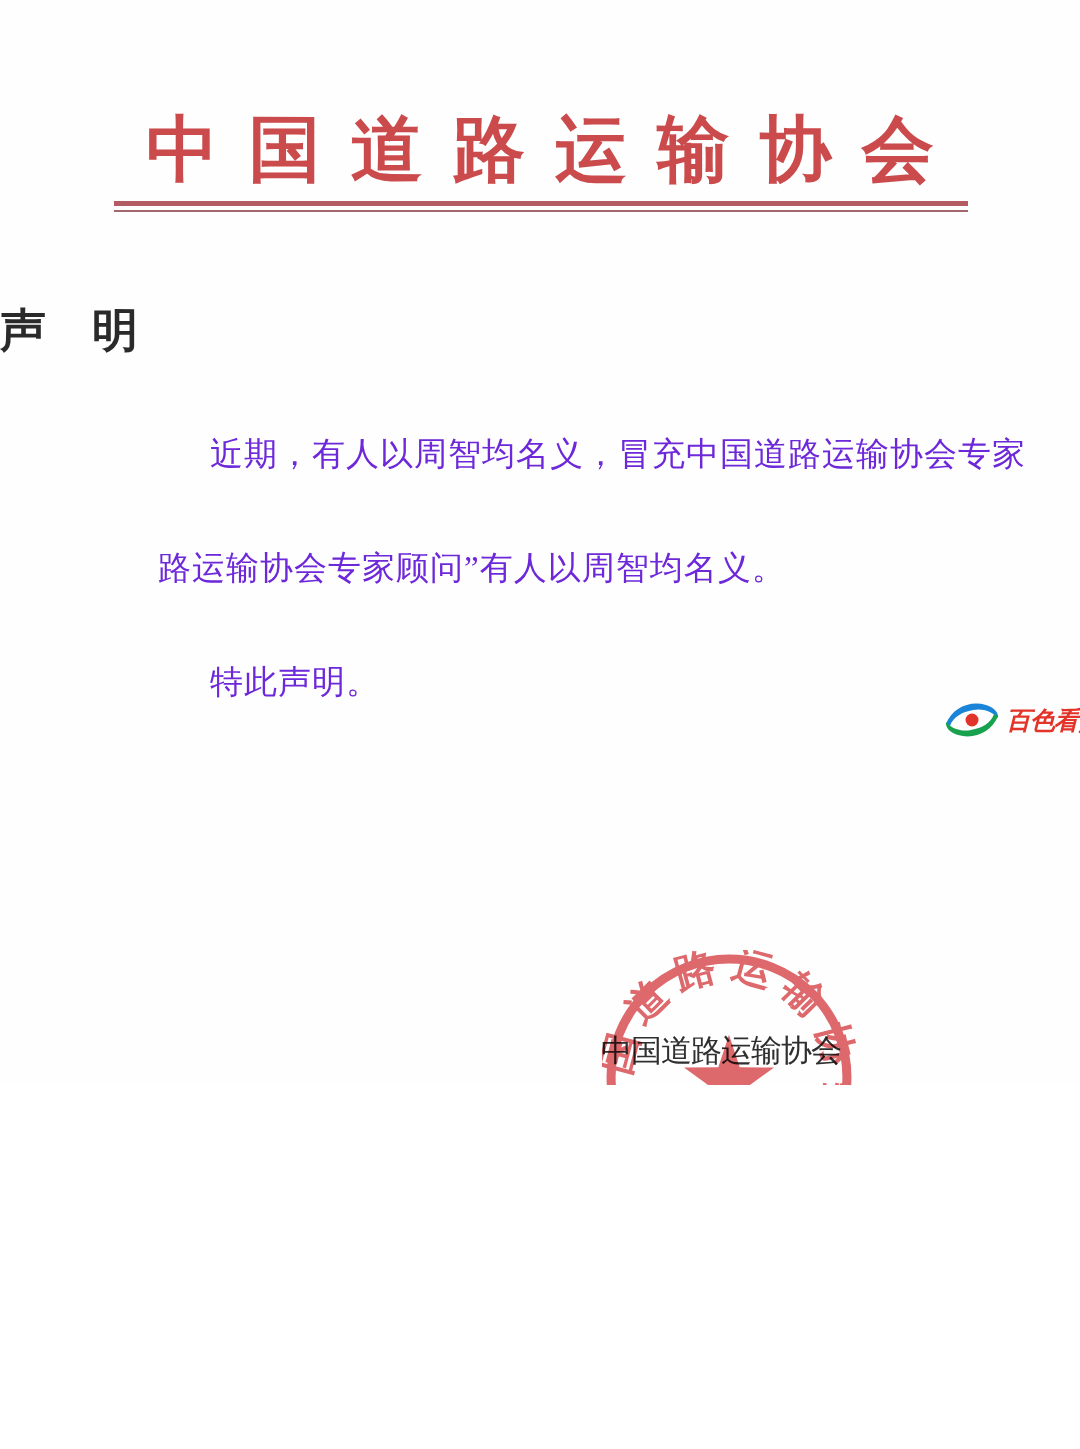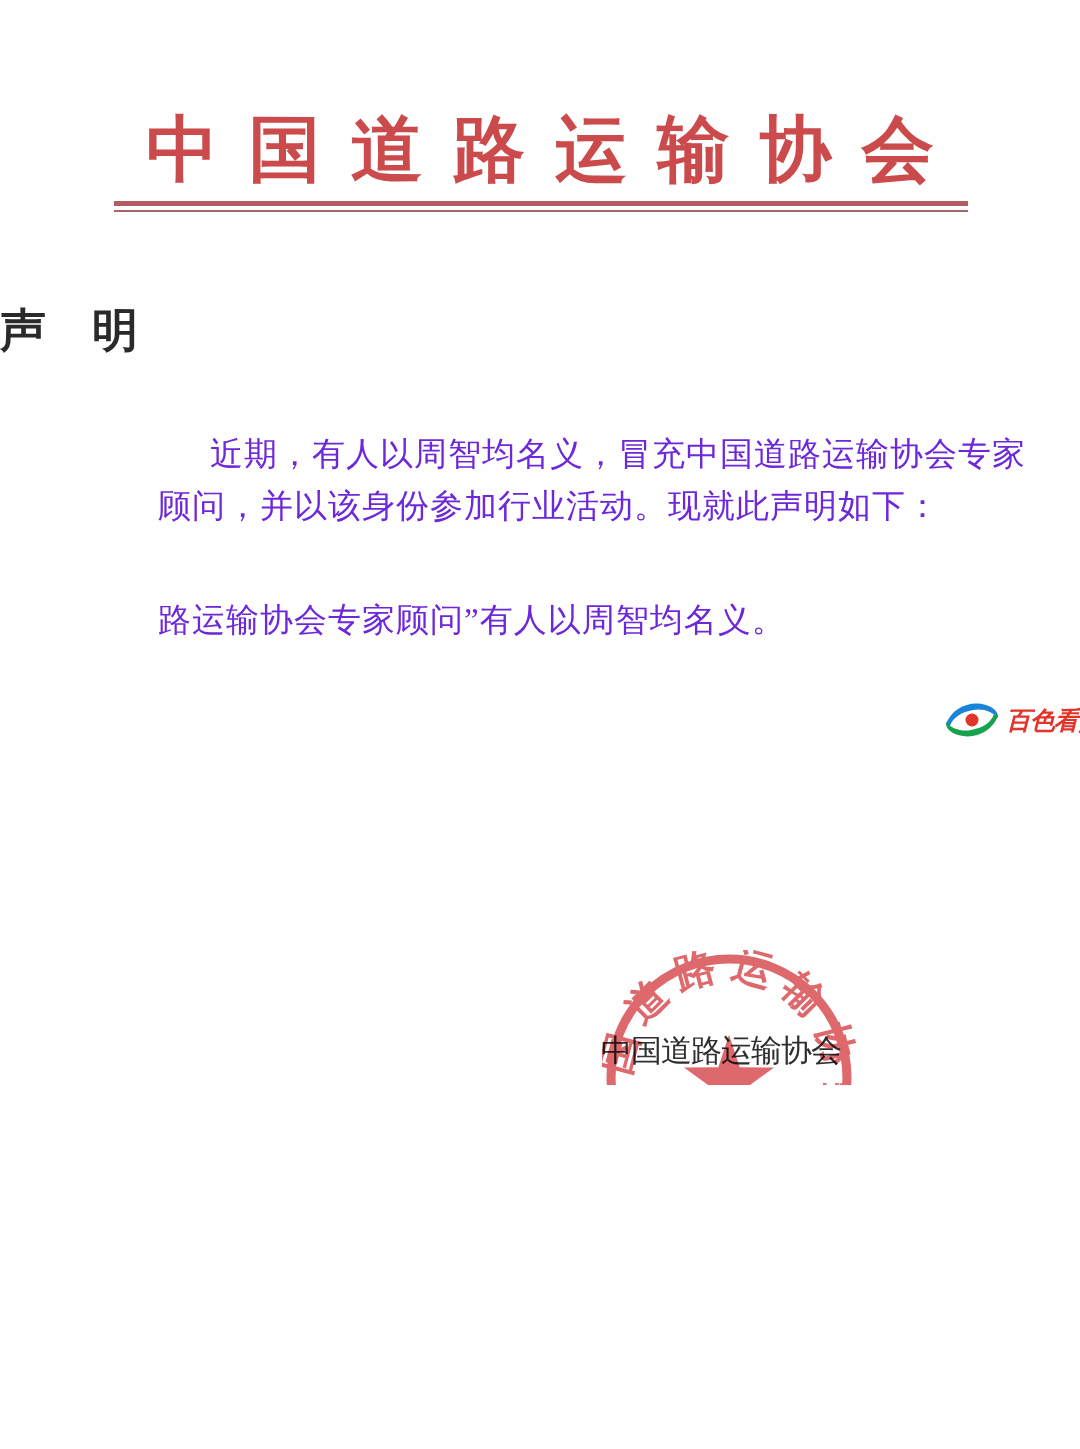--- a/index.html
+++ b/index.html
@@ -72,26 +72,28 @@
 
   <h1 class="org-title">中国道路运输协会</h1>
   <div class="rule rule-top-thick"></div>
   <div class="rule rule-top-thin"></div>
 
   <h2 class="doc-title">声　明</h2>
 
   <div class="body-text">
     <div class="para">
       <div class="line indent">近期，有人以周智均名义，冒充中国道路运输协会专家</div>
-      <div class="line">顾问，并以该身份参加行业活动。现就此声明如下：</div>
     </div>
     <div class="para">
       <div class="line">路运输协会专家顾问”有人以周智均名义。</div>
     </div>
     <div class="para">
+    </div>
+    <div class="para">
+      <div class="line indent">特此声明。</div>
     </div>
   </div>
 
   <div class="sig-org">中国道路运输协会</div>
   <div class="sig-date">2021年5月22日</div>
 
   <svg class="seal" viewBox="0 0 252 252" aria-hidden="true">
     <defs>
       <path id="sealArcTop" d="M 47,182 A 97,97 0 1 1 205,182" fill="none"></path>
       <path id="sealArcBottom" d="M 30,150 A 99,99 0 0 0 222,150" fill="none"></path>

